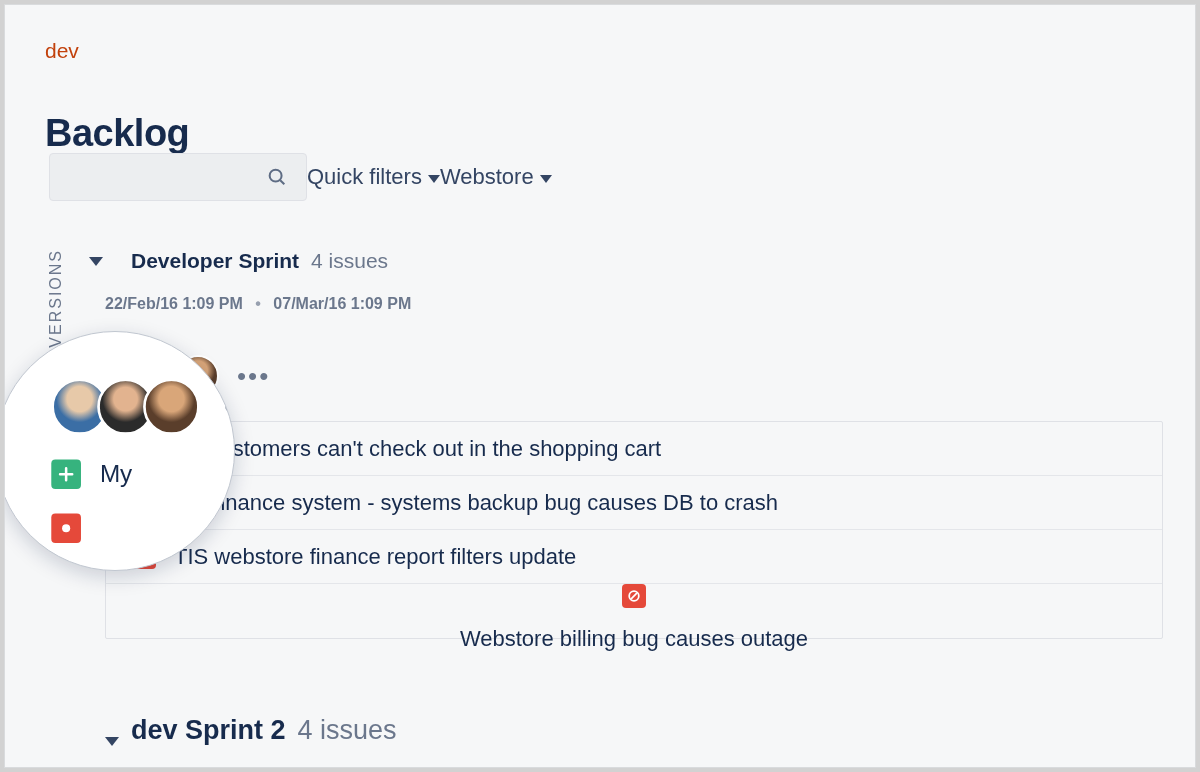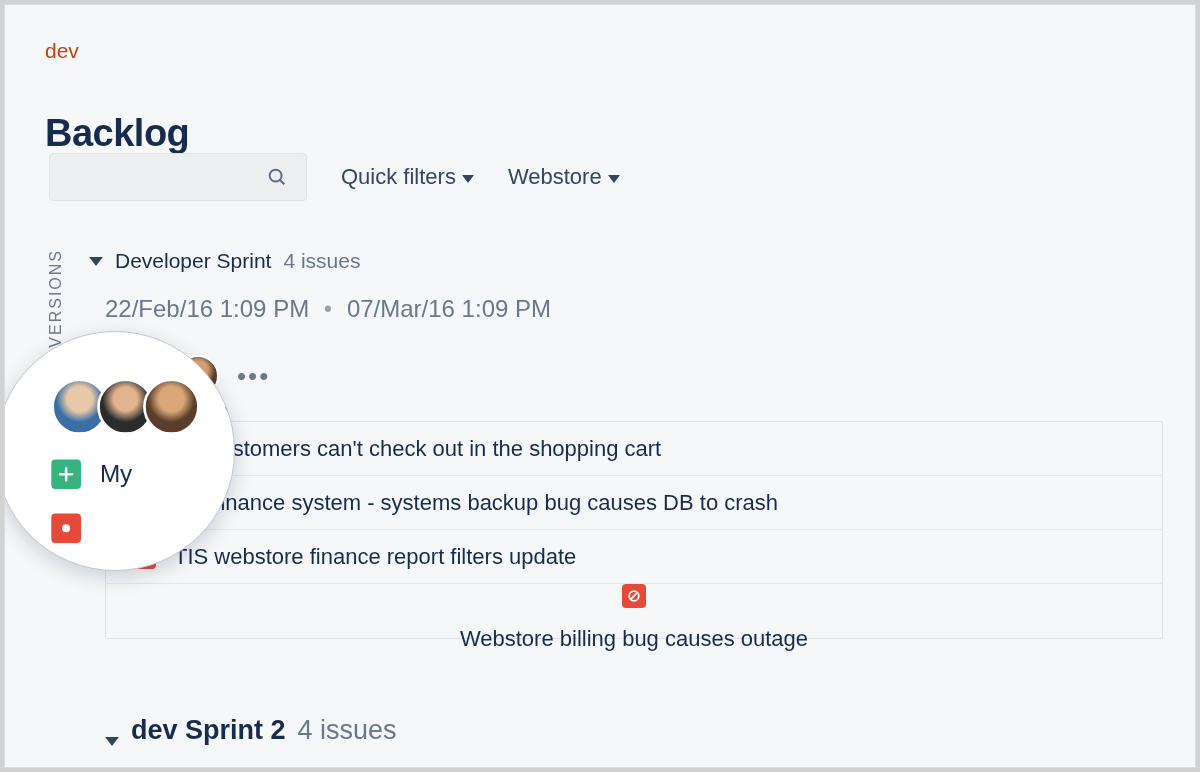--- a/index.html
+++ b/index.html
@@ -32,21 +32,20 @@
     letter-spacing: -0.5px;
     margin-top: 47px;
   }
 
   
   .toolbar {
     position: absolute;
     left: 44px; top: 148px;
     display: flex;
     align-items: center;
-    gap: 34px;
   }
   .search-box {
     width: 258px; height: 48px;
     background: #eceef0;
     border: 1px solid #dfe1e6;
     border-radius: 4px;
     display: flex;
     align-items: center;
     justify-content: flex-end;
     padding-right: 18px;
@@ -88,27 +87,28 @@
   .sprint-row1 {
     display: flex; align-items: center; gap: 12px;
     font-size: 21px;
   }
   .sprint-row1 .caret {
     display: inline-block; width: 0; height: 0;
     border-left: 7px solid transparent;
     border-right: 7px solid transparent;
     border-top: 9px solid #344563;
   }
-  .sprint-name { font-weight: 400; color: #172b4d; }
+  .sprint-name { font-weight: 700; color: #172b4d; margin-left: 16px; }
   .sprint-count { color: #6b778c; }
   .sprint-dates {
     margin-top: 22px;
     margin-left: 16px;
     color: #6b778c;
-    font-size: 24px;
+    font-size: 16px;
+    font-weight: bold;
   }
   .sprint-dates .dot { margin: 0 8px; color: #97a0af; }
 
   .avatars {
     position: absolute;
     left: 104px; top: 350px;
     display: flex; align-items: center; gap: 0;
   }
   .avatar {
     width: 42px; height: 42px; border-radius: 50%;

